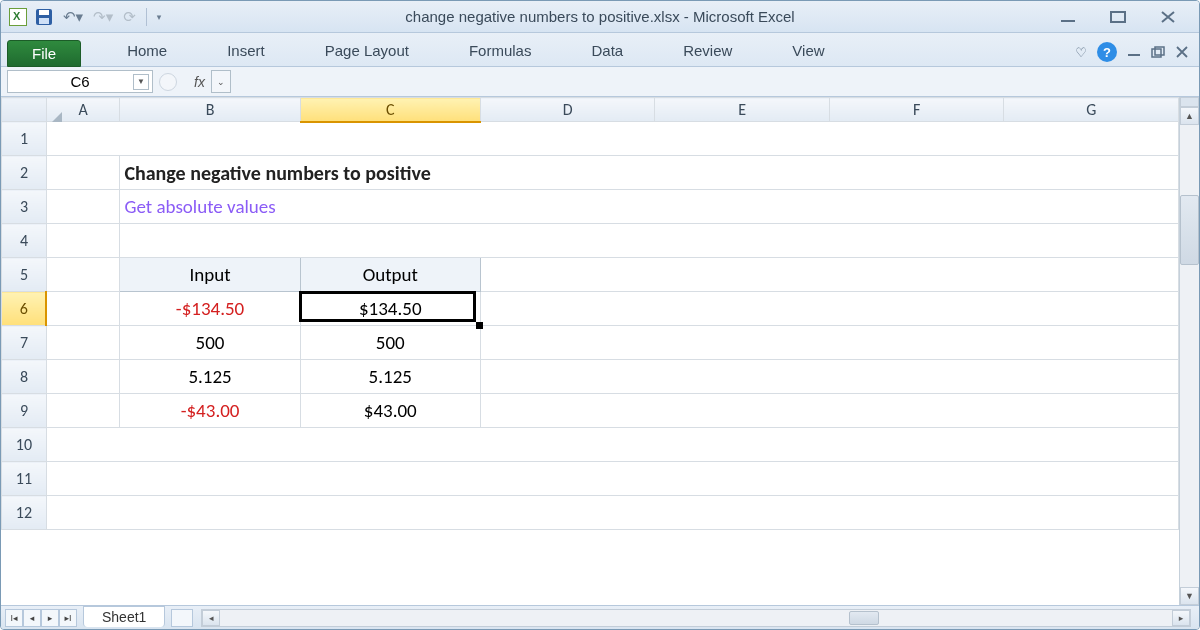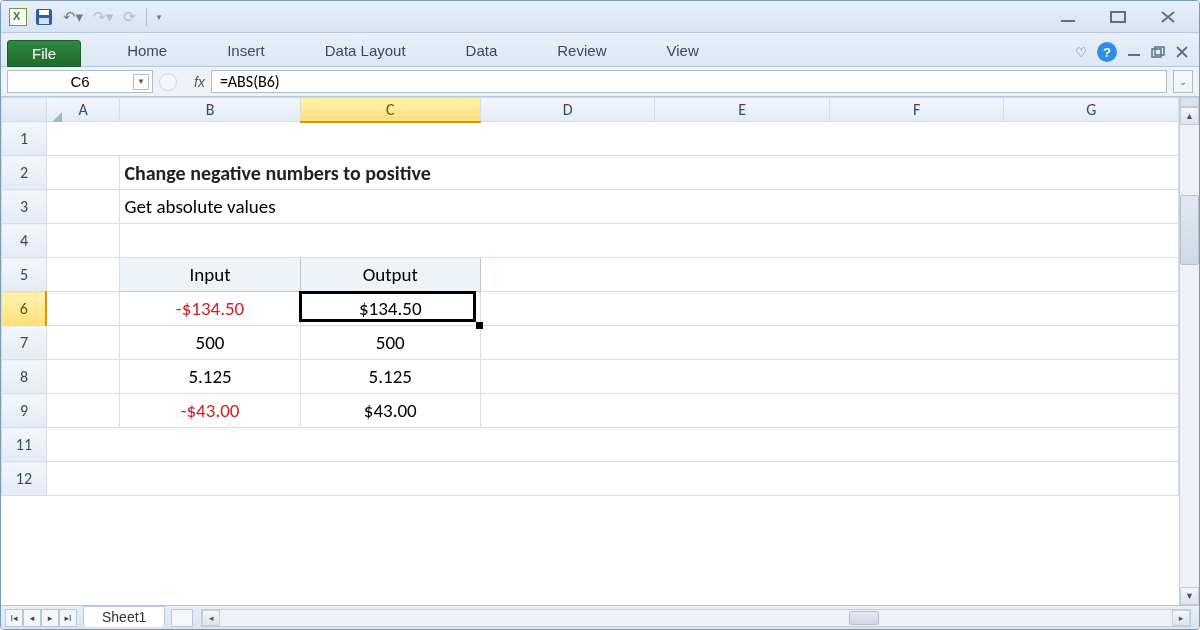--- a/index.html
+++ b/index.html
@@ -190,21 +190,21 @@
     color:#6b4e00!important;
   }
   .rowhdr-active {
     background:linear-gradient(#fff2b3,#ffe07a)!important;
     border-right:2px solid #d99400!important;
     color:#6b4e00!important;
   }
 
   
   .title-cell { text-align:left!important; padding-left:4px!important; font-weight:bold; font-size:20px; color:#222; white-space:nowrap; }
-  .subtitle-cell { text-align:left!important; padding-left:4px!important; font-size:19px; color:#000000; white-space:nowrap; }
+  .subtitle-cell { text-align:left!important; padding-left:4px!important; font-size:19px; color:#8b5cf6; white-space:nowrap; }
   .tbl-hdr {
     background:#eef3f9!important;
     border:1px solid #b8c4cf!important;
     font-size:19px; color:#000000;
   }
   .tbl-cell {
     border:1px solid #d7dde3!important;
     font-size:19px;
   }
   .neg { color:#d42020; }
@@ -292,20 +292,21 @@
           <rect x="4" y="2" width="10" height="5" fill="#fff"></rect>
           <rect x="4" y="10" width="10" height="6" fill="#cfe0f7"></rect>
         </svg>
     </span>
     <span style="color:#6a7d91;font-size:15px;">↶▾</span>
     <span style="color:#b3bec9;font-size:15px;">↷▾</span>
     <span style="color:#b3bec9;font-size:15px;">⟳</span>
     <span class="sep"></span>
     <span style="color:#6a7d91;font-size:9px;">▾</span>
   </div>
+  <div class="title-text">change negative numbers to positive.xlsx  -  Microsoft Excel</div>
   <div class="win-controls">
     <span>
       <svg width="18" height="14">
           <rect x="2" y="10" width="14" height="2" fill="#5b7086"></rect>
         </svg>
     </span>
     <span>
       <svg width="18" height="14">
           <rect x="2" y="2" width="14" height="10" fill="none" stroke="#5b7086" stroke-width="2"></rect>
         </svg>
@@ -315,21 +316,22 @@
           <path d="M3 2 L15 12 M15 2 L3 12" stroke="#5b7086" stroke-width="2"></path>
         </svg>
     </span>
   </div>
 </div>
 
 <div class="ribbon">
   <div class="file-tab">File</div>
   <div class="rtab">Home</div>
   <div class="rtab">Insert</div>
-  <div class="rtab">Data Layout</div>
+  <div class="rtab">Page Layout</div>
+  <div class="rtab">Formulas</div>
   <div class="rtab">Data</div>
   <div class="rtab">Review</div>
   <div class="rtab">View</div>
   <div class="ribbon-right">
     <span style="font-size:13px;">♡</span>
     <div class="help-circle">?</div>
     <span>
         <svg width="14" height="12">
           <rect x="1" y="8" width="12" height="2" fill="#5b7086"></rect>
         </svg>
@@ -349,23 +351,20 @@
 </div>
 
 <div class="formula-row">
   <div class="namebox">
     <span>C6</span>
     <span class="dd">▼</span>
   </div>
   <div class="fx-btn-group">
     <span style="width:18px;height:18px;border:1px solid #cdd6e0;border-radius:9px;background:#f3f6fa;"></span>
     <span class="fx-label">fx</span>
-  </div>
-  <div class="formula-input">
-    <span>=ABS(B6)</span>
   </div>
   <div class="formula-expand">⌄</div>
 </div>
 
 <div class="workarea">
   <div class="grid-wrap">
     <table class="sheet">
       <colgroup>
         <col style="width:46px">
         <col class="col-A">
@@ -437,20 +436,24 @@
           <td colspan="4"></td>
         </tr>
         <tr>
           <th>9</th>
           <td></td>
           <td class="tbl-cell neg">-$43.00</td>
           <td class="tbl-cell">$43.00</td>
           <td colspan="4"></td>
         </tr>
         <tr>
+          <th>10</th>
+          <td colspan="7"></td>
+        </tr>
+        <tr>
           <th>11</th>
           <td colspan="7"></td>
         </tr>
         <tr>
           <th>12</th>
           <td colspan="7"></td>
         </tr>
       </tbody>
     </table>
     <div class="active-outline" id="active-outline" style="left: 298.219px; top: 193.5px; width: 177.125px; height: 31px;"></div>

